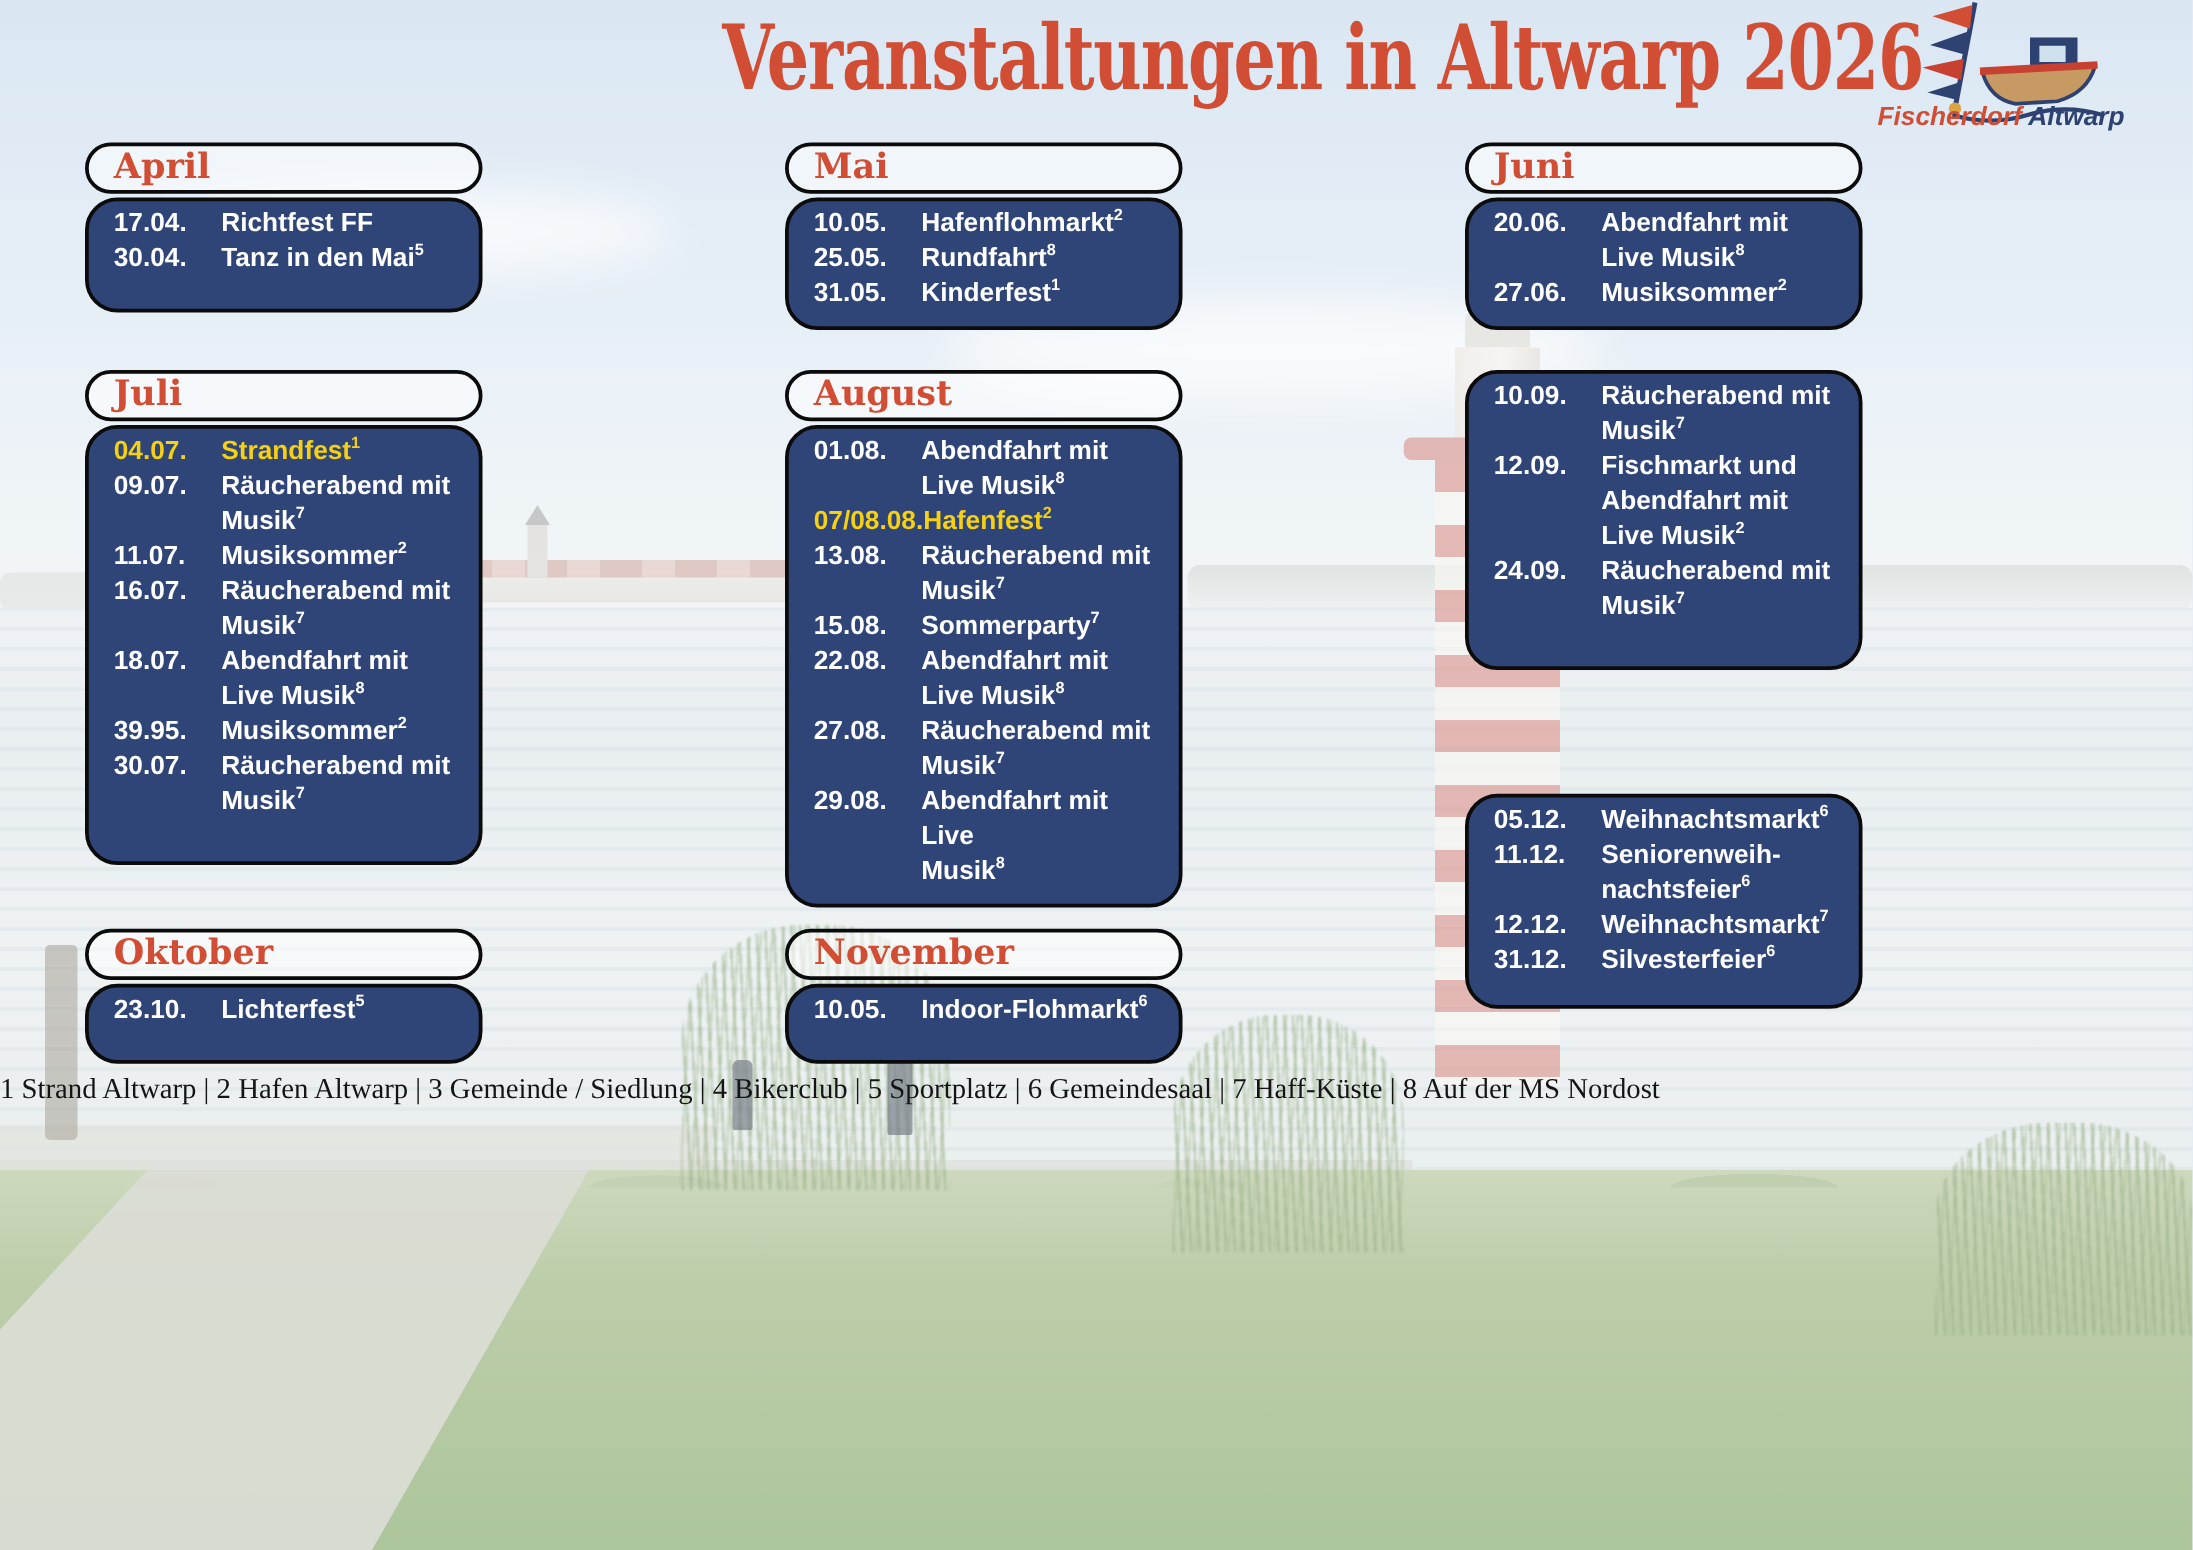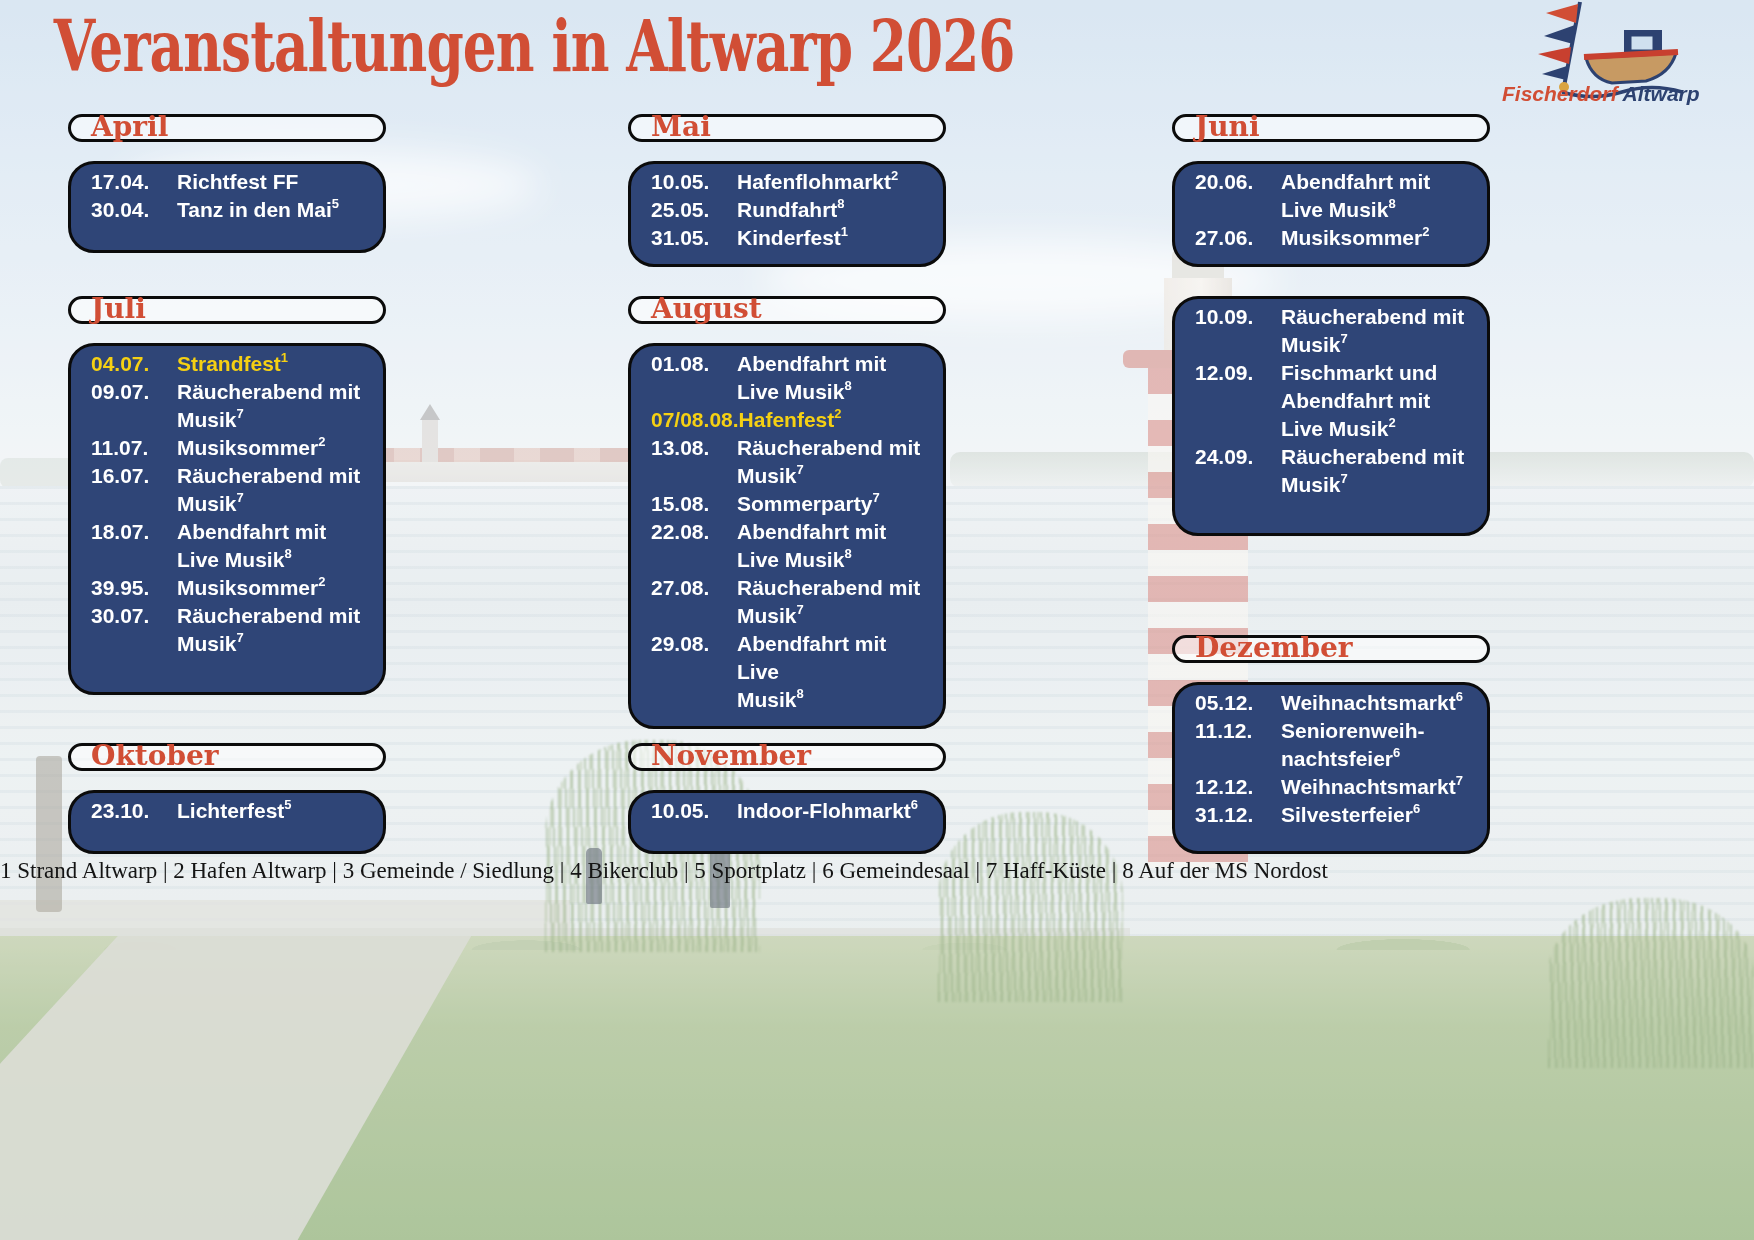--- a/index.html
+++ b/index.html
@@ -51,34 +51,34 @@
     background:repeating-linear-gradient(87deg,rgba(114,148,92,.55) 0 2px,transparent 2px 7px),
                repeating-linear-gradient(93deg,rgba(140,168,112,.5) 0 2px,transparent 2px 9px)}
   .reeds.a{left:545px;top:740px;width:215px;height:212px}
   .reeds.b{left:938px;top:812px;width:185px;height:190px}
   .reeds.c{left:1548px;top:898px;width:206px;height:170px}
   .bollard{position:absolute;background:#3a4553;opacity:.65;border-radius:5px 5px 2px 2px}
   .post{position:absolute;left:36px;top:756px;width:26px;height:156px;background:#8d897c;opacity:.6;border-radius:4px}
   .wash{position:absolute;inset:0;background:rgba(255,255,255,.27);z-index:1}
   
   #content{position:absolute;inset:0;z-index:2}
-  #title-wrap{position:absolute;left:12px;top:4px;width:1580px;text-align:left}
+  #title-wrap{position:absolute;left:0;top:4px;width:1580px;text-align:right}
   #title-wrap h1{display:inline-block;font-family:"DejaVu Serif",serif;font-weight:bold;
     font-size:58px;letter-spacing:-1px;color:var(--accent-orange,#d14e35);
     transform:scale(.92,1.24);transform-origin:center top}
   
   #logo{position:absolute;right:40px;top:0;width:300px;height:108px}
   #logo .logo-text{position:absolute;left:88px;top:82px;width:220px;
     font-style:italic;font-weight:bold;font-size:21px;white-space:nowrap}
   #logo .lt1{color:var(--accent-orange,#d14e35)}
   #logo .lt2{color:var(--logo-navy,#2d4271)}
   
   .month{position:absolute;width:318px}
-  .pill{height:28px;background:rgba(255,255,255,.55);border:3px solid #0b0b0b;border-radius:21px;
-    display:flex;align-items:center;padding:0 20px;margin-bottom:19px}
+  .pill{height:41px;background:rgba(255,255,255,.55);border:3px solid #0b0b0b;border-radius:21px;
+    display:flex;align-items:center;padding:0 20px;margin-bottom:3px}
   .pill h2{font-family:"DejaVu Serif",serif;font-weight:bold;font-size:28px;line-height:1;
     color:var(--accent-orange,#d14e35);margin-top:-3px}
   .box{background:var(--box-navy,#2f4577);border:3px solid #0b0b0b;border-radius:26px;
     padding:4px 14px 12px 20px;color:#fff}
   .event{display:flex;font-weight:bold;font-size:21px;line-height:28px;color:#fff}
   .event .date{min-width:86px;flex:none}
   .event .txt{white-space:pre-line}
   .event.hl{color:var(--highlight-yellow,#f5d013)}
   .event sup{font-size:13px;line-height:0;position:relative;top:-1px;vertical-align:super}
   
@@ -294,23 +294,20 @@
         </div>
         <div class="event">
           <span class="date">24.09.</span>
           <span class="txt">Räucherabend mit
 Musik<sup>7</sup></span>
         </div>
       </div>
   </section>
 
   <section class="month" style="left:1172px;top:635px">
-    <div class="pill">
-        <h2>Dezember</h2>
-      </div>
     <div class="box events" style="min-height:172px">
         <div class="event">
           <span class="date">05.12.</span>
           <span class="txt">Weihnachtsmarkt<sup>6</sup></span>
         </div>
         <div class="event">
           <span class="date">11.12.</span>
           <span class="txt">Seniorenweih-
 nachtsfeier<sup>6</sup></span>
         </div>

